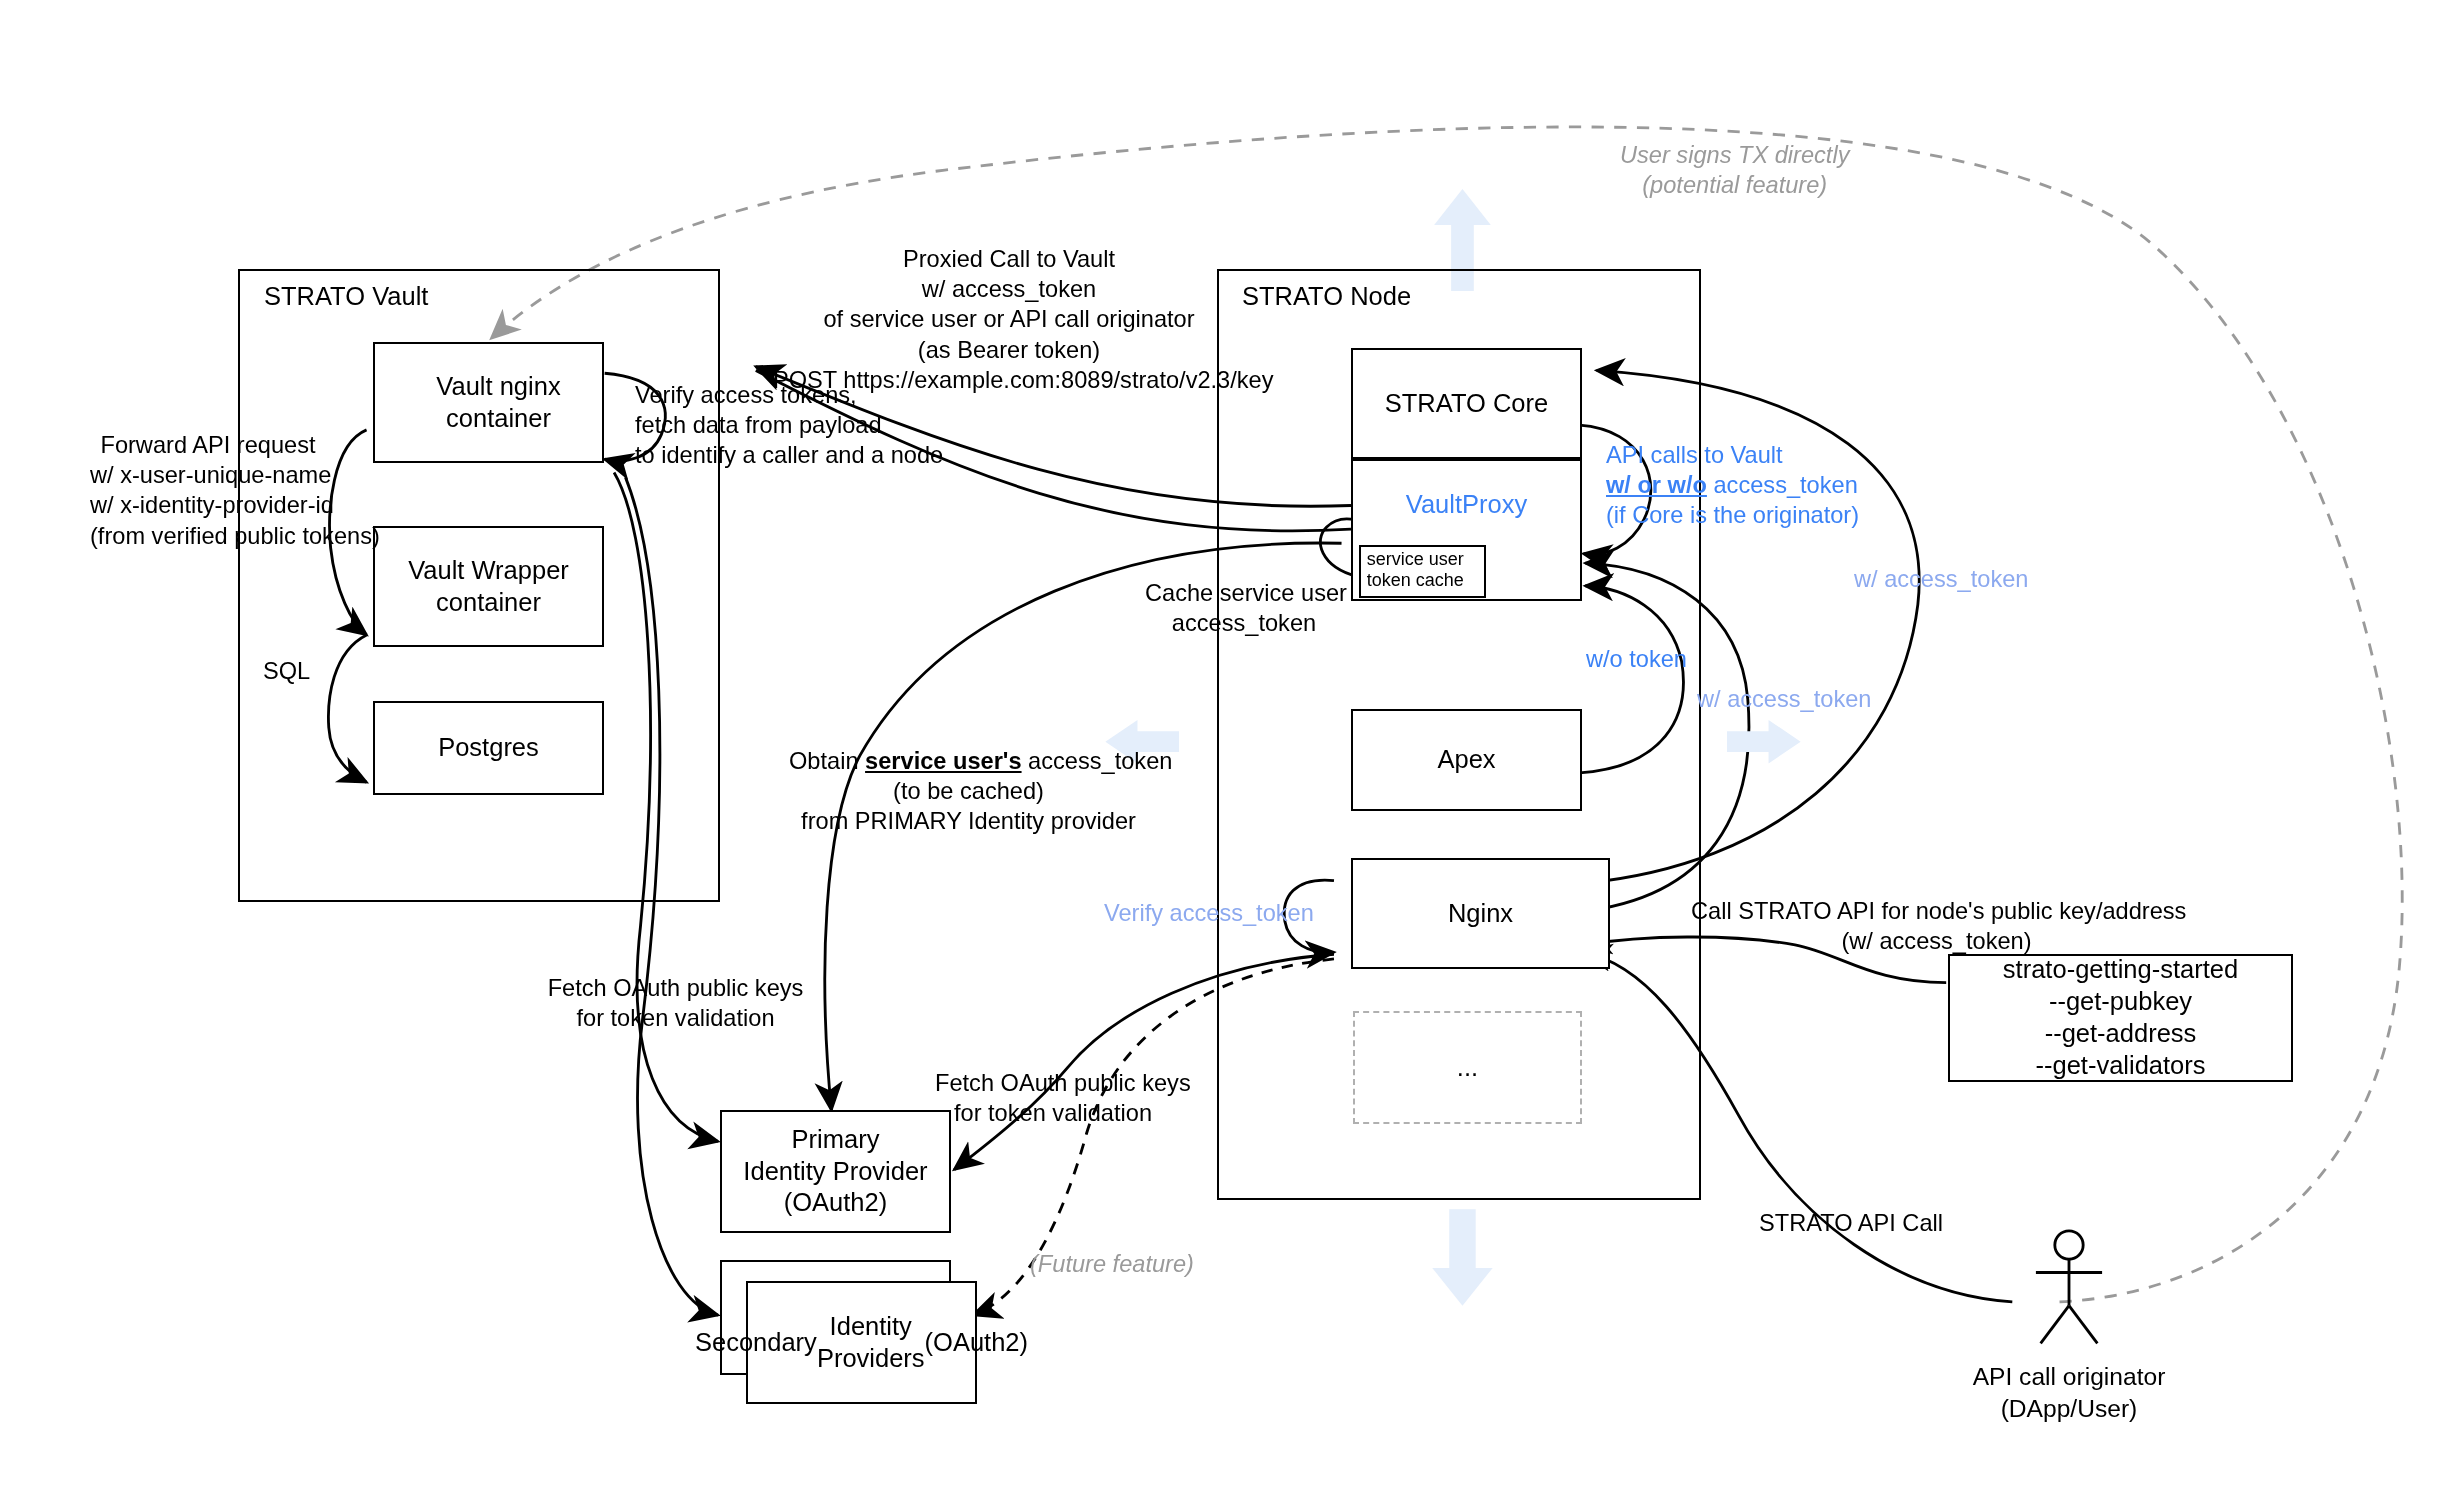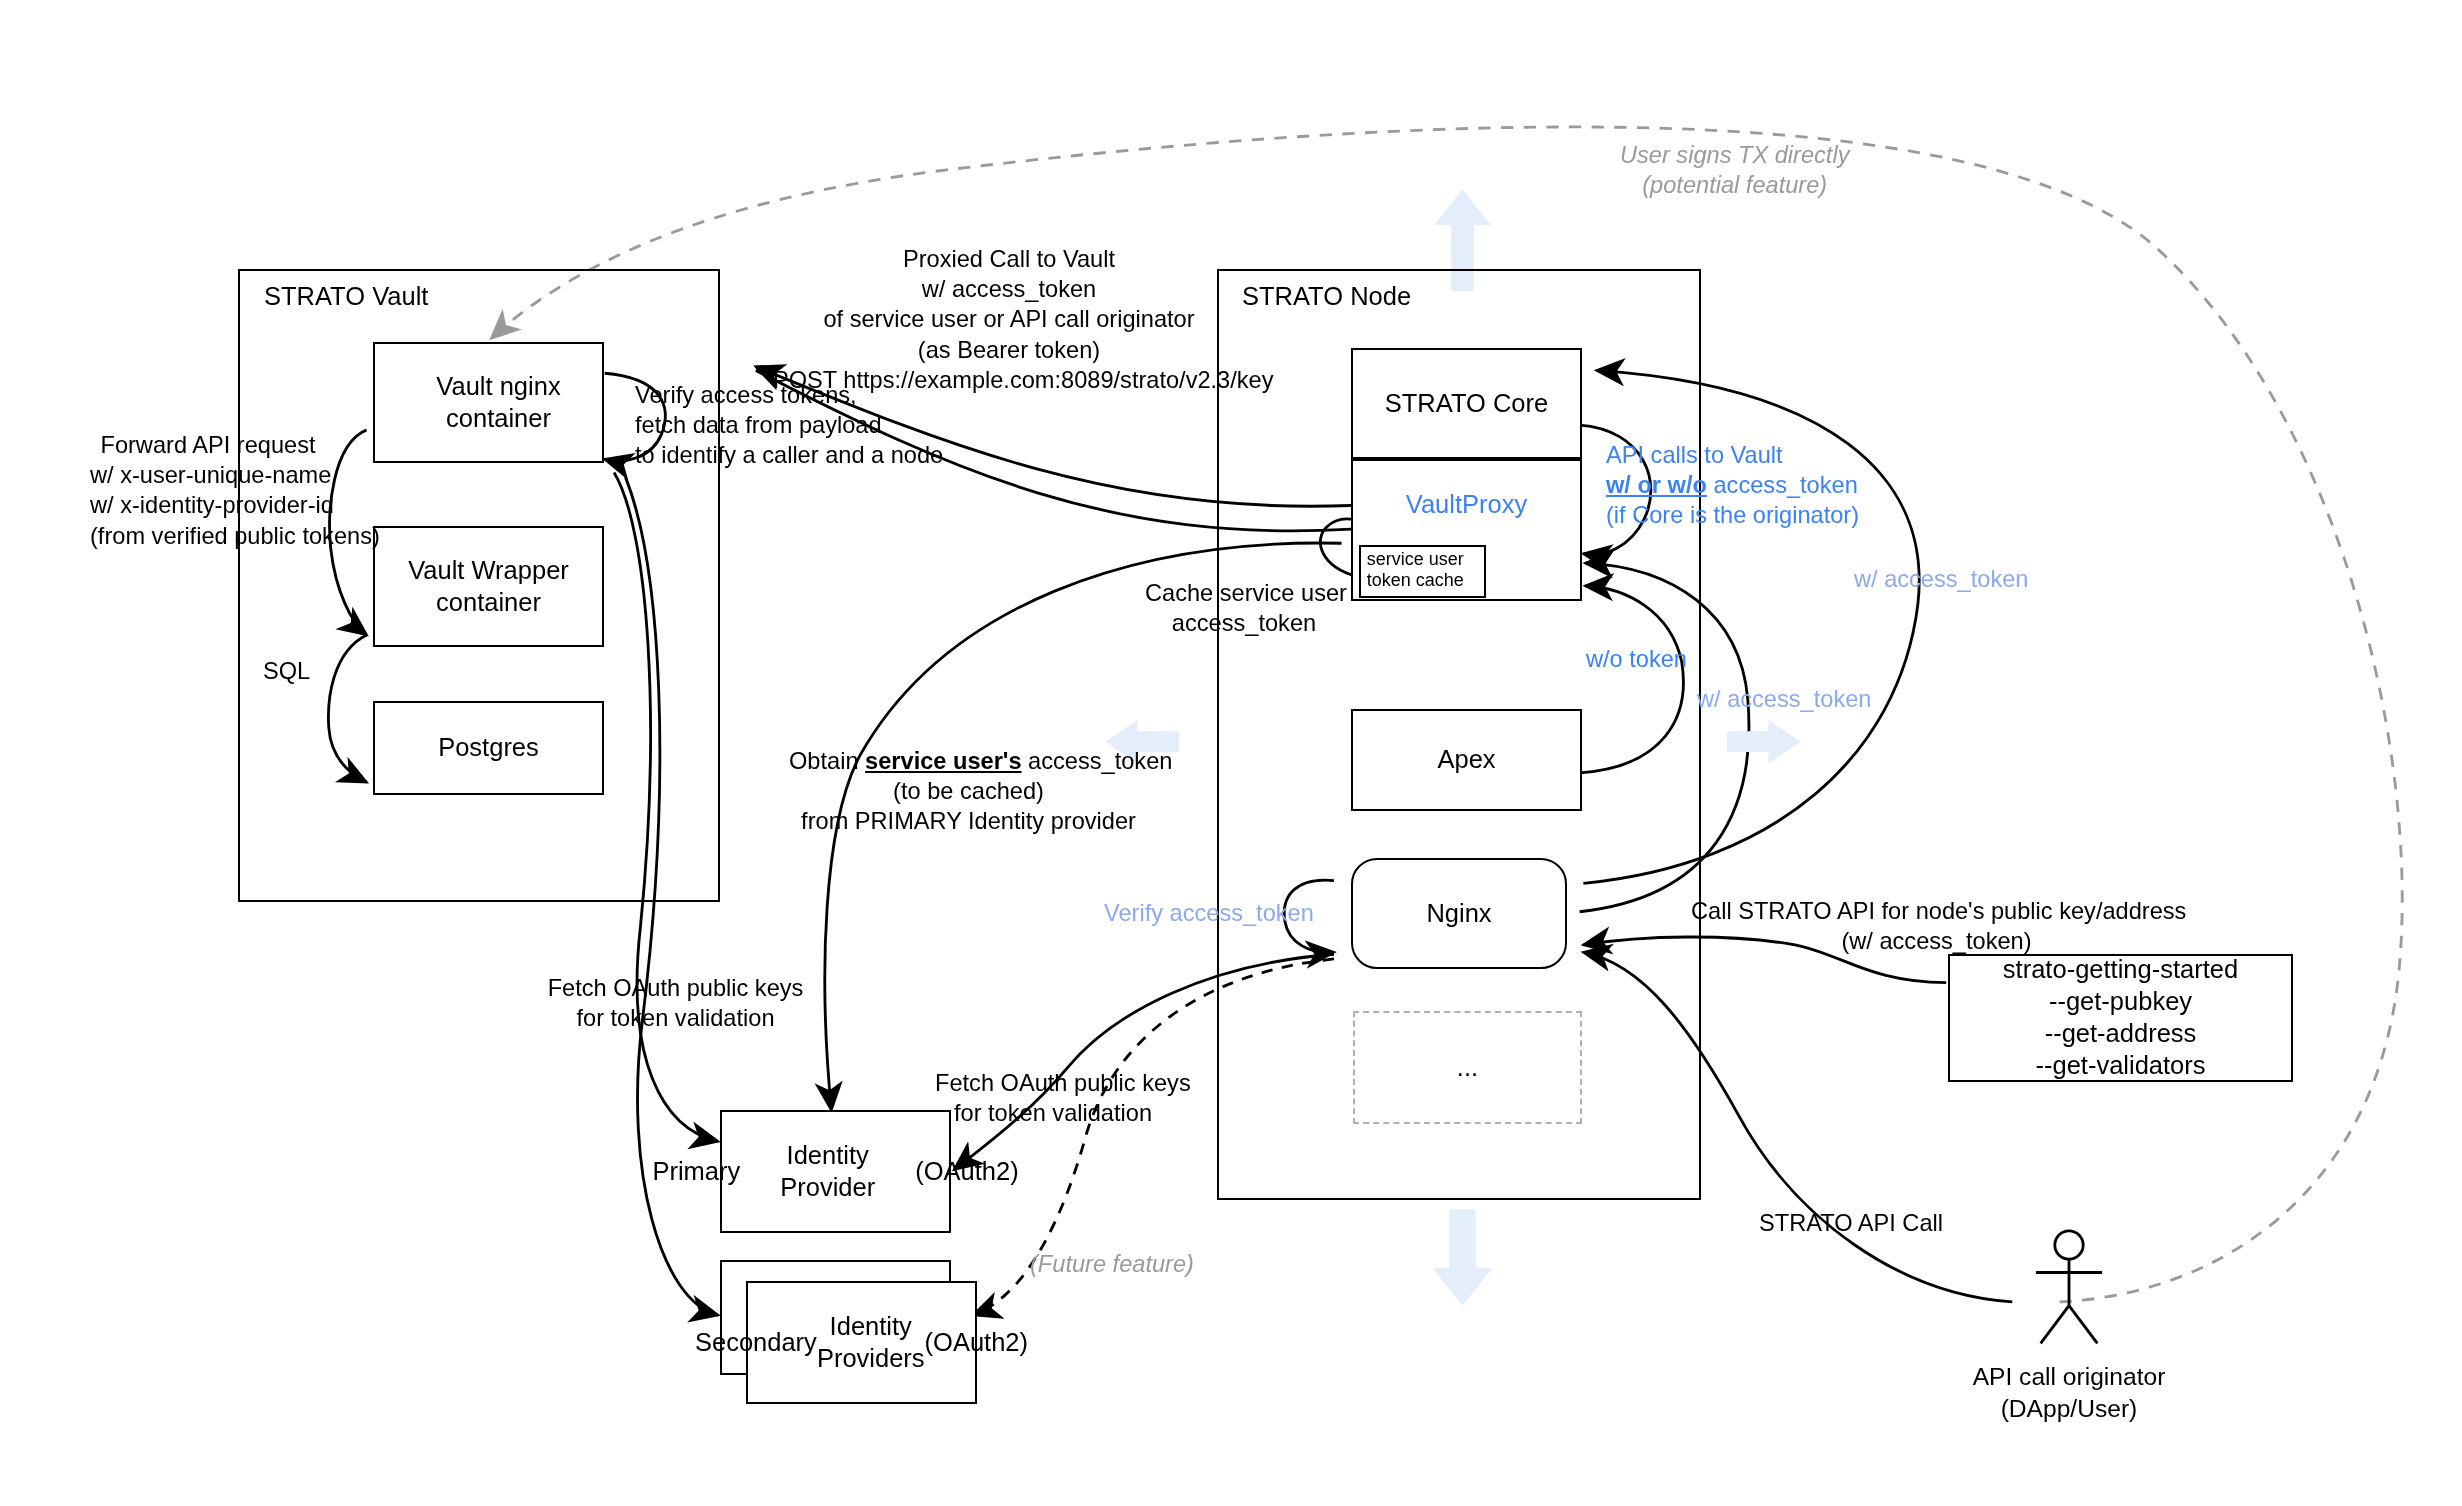--- a/index.html
+++ b/index.html
@@ -117,29 +117,29 @@
 
   <div class="cache" style="left:1359px;top:545px;width:127px;height:53px;">
     <div>service user</div>
     <div>token cache</div>
   </div>
 
   <div class="node" style="left:1351px;top:709px;width:231px;height:102px;">
     <span>Apex</span>
   </div>
 
-  <div class="node" style="left:1351px;top:858px;width:216px;height:111px;border-radius:26px;">
+  <div class="node" style="left:1351px;top:858px;width:259px;height:111px;">
     <span>Nginx</span>
   </div>
 
   <div class="dashedbox" style="left:1353px;top:1011px;width:229px;height:113px;">
     <span>...</span>
   </div>
 
-  <div class="node" style="left:720px;top:1110px;width:231px;height:123px;flex-direction:row;gap:40px;">
+  <div class="node" style="left:720px;top:1110px;width:231px;height:123px;flex-direction:column;">
     <span>Primary</span>
     <span>Identity Provider</span>
     <span>(OAuth2)</span>
   </div>
 
   <div class="stack-back" style="left:720px;top:1260px;width:231px;height:115px;"></div>
   <div class="node" style="left:746px;top:1281px;width:231px;height:123px;">
     <span>Secondary</span>
     <span>Identity Providers</span>
     <span>(OAuth2)</span>

